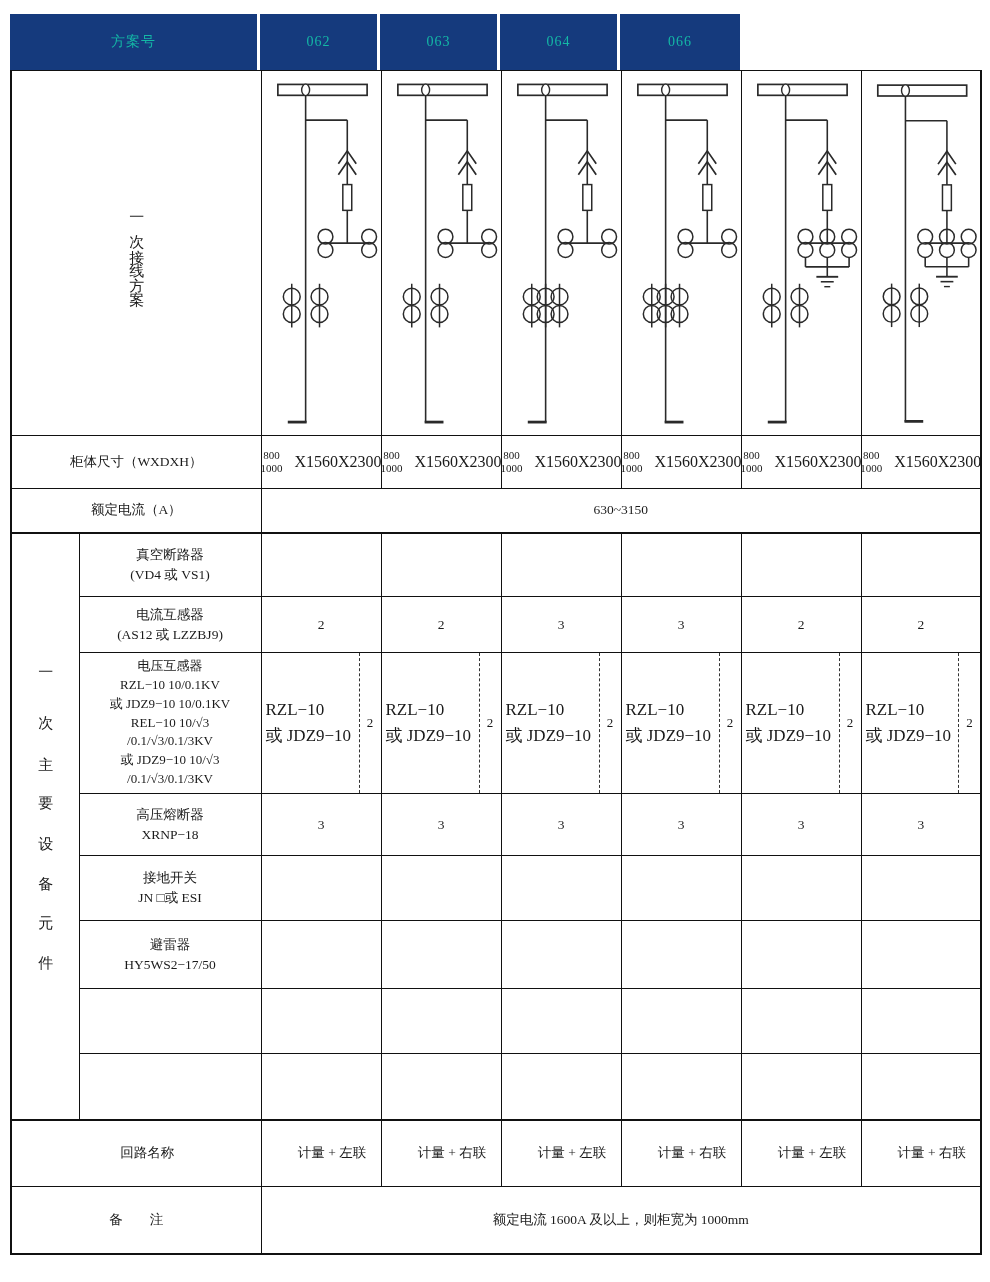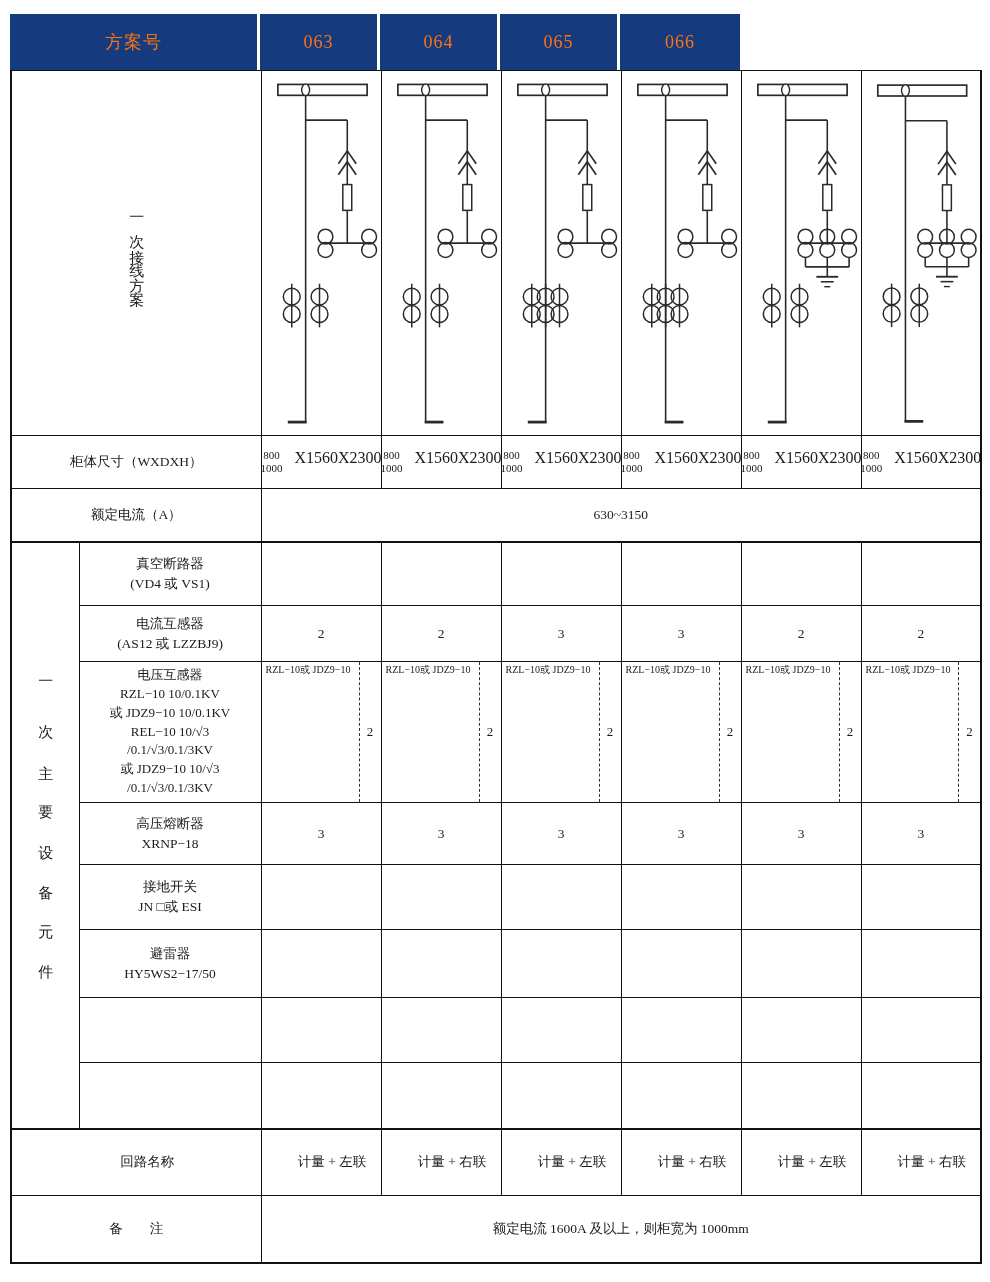--- a/index.html
+++ b/index.html
@@ -17,25 +17,25 @@
   }
 
   
   .header-row {
     display: grid;
     grid-template-columns: 250px repeat(6, 120px);
     height: 56px;
   }
   .header-cell {
     background: #153a7d;
-    color: #f97316;
+    color: #14b8a6;
     display: flex;
     align-items: center;
     justify-content: center;
-    font-size: 18px;
+    font-size: 14px;
     border-right: 3px solid #ffffff;
     letter-spacing: 1px;
   }
   .header-cell:last-child { border-right: none; }
 
   
   table.main {
     border-collapse: collapse;
     table-layout: fixed;
     width: 970px;
@@ -62,64 +62,64 @@
     writing-mode: vertical-rl;
     text-orientation: upright;
     font-size: 15px;
     display: inline-block;
   }
   .vlabel.wiring { letter-spacing: 14px; }
   .vlabel.equip  { letter-spacing: 40px; }
 
   .two-line div { line-height: 1.45; font-size: 13.5px; }
 
-  .cab { display: flex; align-items: flex-start; justify-content: center; gap: 12px; }
+  .cab { display: flex; align-items: center; justify-content: center; gap: 12px; }
   .cab .stack { display: flex; flex-direction: column; font-size: 11px; line-height: 1.15; }
   .cab .suffix { font-size: 16px; }
 
   .pt-label div { font-size: 13px; line-height: 1.45; white-space: nowrap; }
 
   .ptcell { display: flex; height: 140px; align-items: stretch; }
   .ptcell .pt-text {
     flex: 1;
-    display: flex; flex-direction: row; 
+    display: flex; flex-direction: column; justify-content: center;
     text-align: left; padding-left: 4px;
-    font-size: 10px; line-height: 1.55; white-space: nowrap;
+    font-size: 17px; line-height: 1.55; white-space: nowrap;
   }
   .ptcell .pt-div { border-left: 1.6px dashed #333; }
   .ptcell .pt-qty { width: 21px; display: flex; align-items: center; justify-content: center; font-size: 13px; }
 
   .circuit-cell { font-size: 14px; }
   .remark-value { font-size: 13.5px; }
 
   
   tr.h-diag    { height: 365px; }
   tr.h-cab     { height: 53px; }
-  tr.h-cur     { height: 53px; }
+  tr.h-cur     { height: 44px; }
   tr.h-eq1     { height: 64px; }
   tr.h-eq2     { height: 56px; }
   tr.h-eq3     { height: 140px; }
   tr.h-eq4     { height: 62px; padding-left: 26px; }
   tr.h-eq5     { height: 65px; }
   tr.h-eq6     { height: 68px; }
   tr.h-eq7     { height: 65px; }
   tr.h-eq8     { height: 66px; }
   tr.h-circuit { height: 67px; }
   tr.h-remark  { height: 67px; }
 </style>
 </head>
 <body>
 
 <div class="page">
 
   <div class="header-row">
     <div class="header-cell">方案号</div>
+    <div class="header-cell">062</div>
     <div class="header-cell">063</div>
     <div class="header-cell">064</div>
-    <div class="header-cell">065</div>
     <div class="header-cell">066</div>
   </div>
 
   <table class="main">
     <colgroup>
       <col style="width:68px">
         <col style="width:182px">
       <col style="width:120px">
         <col style="width:120px">
         <col style="width:120px">

